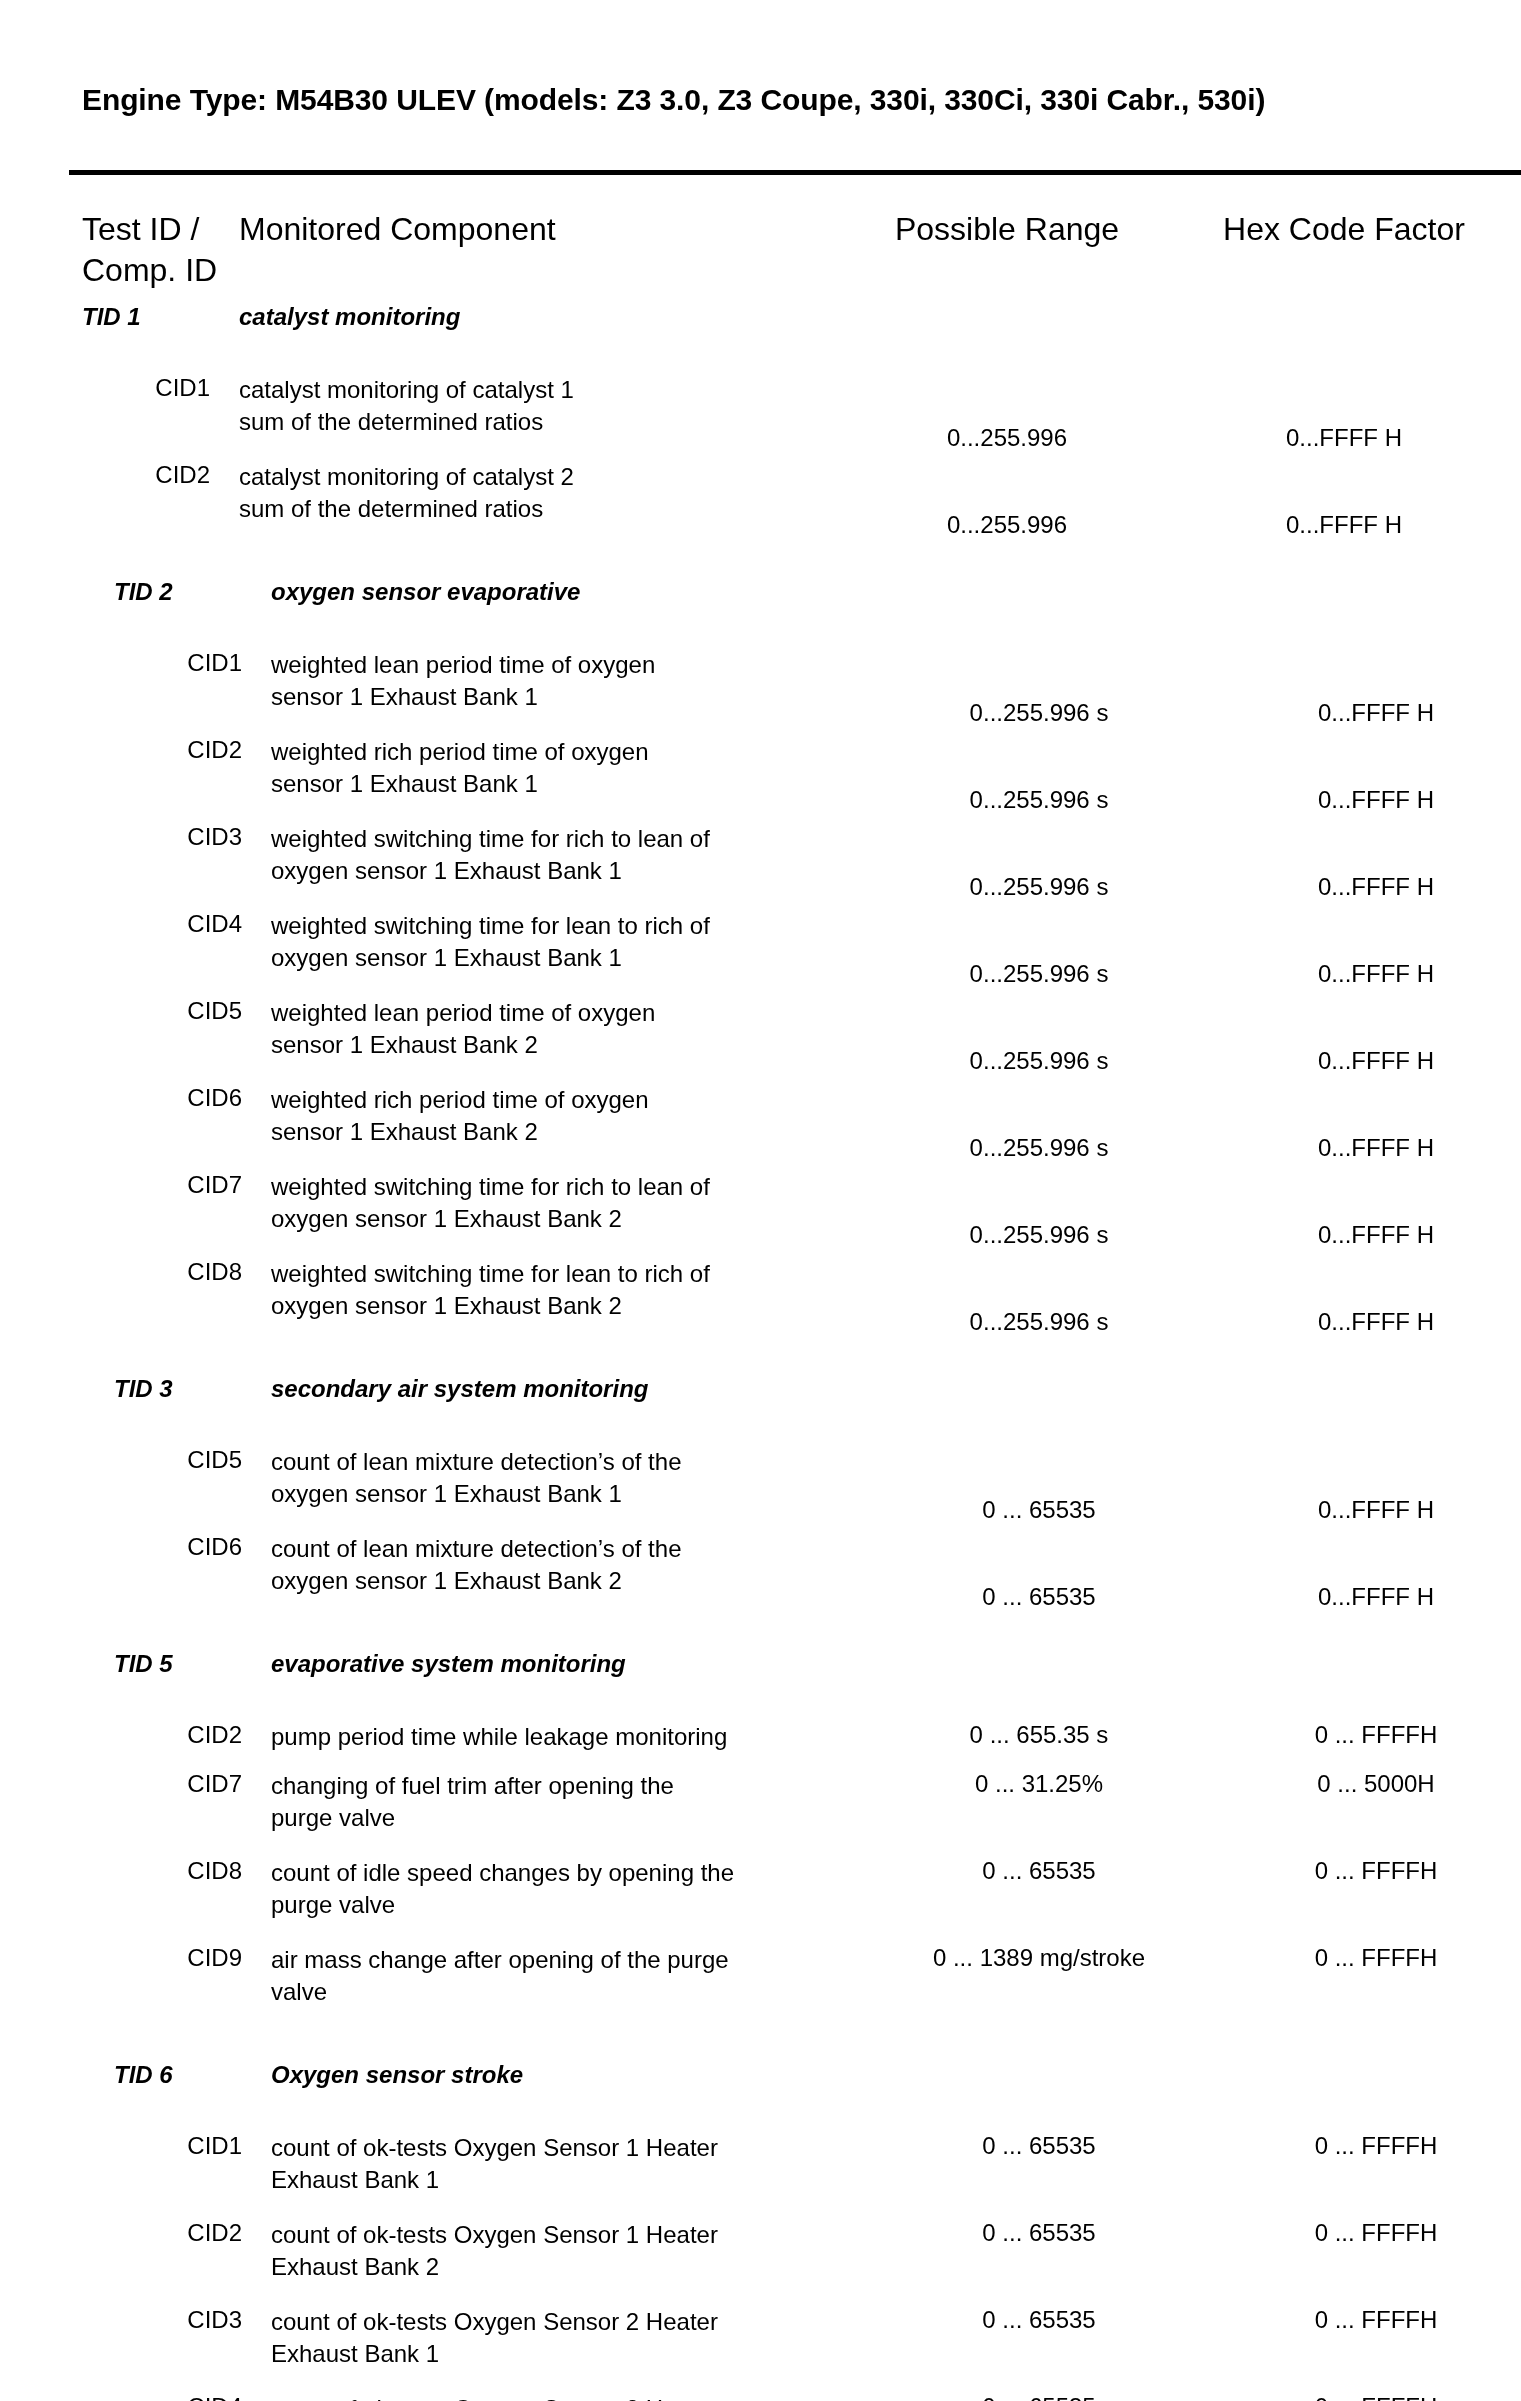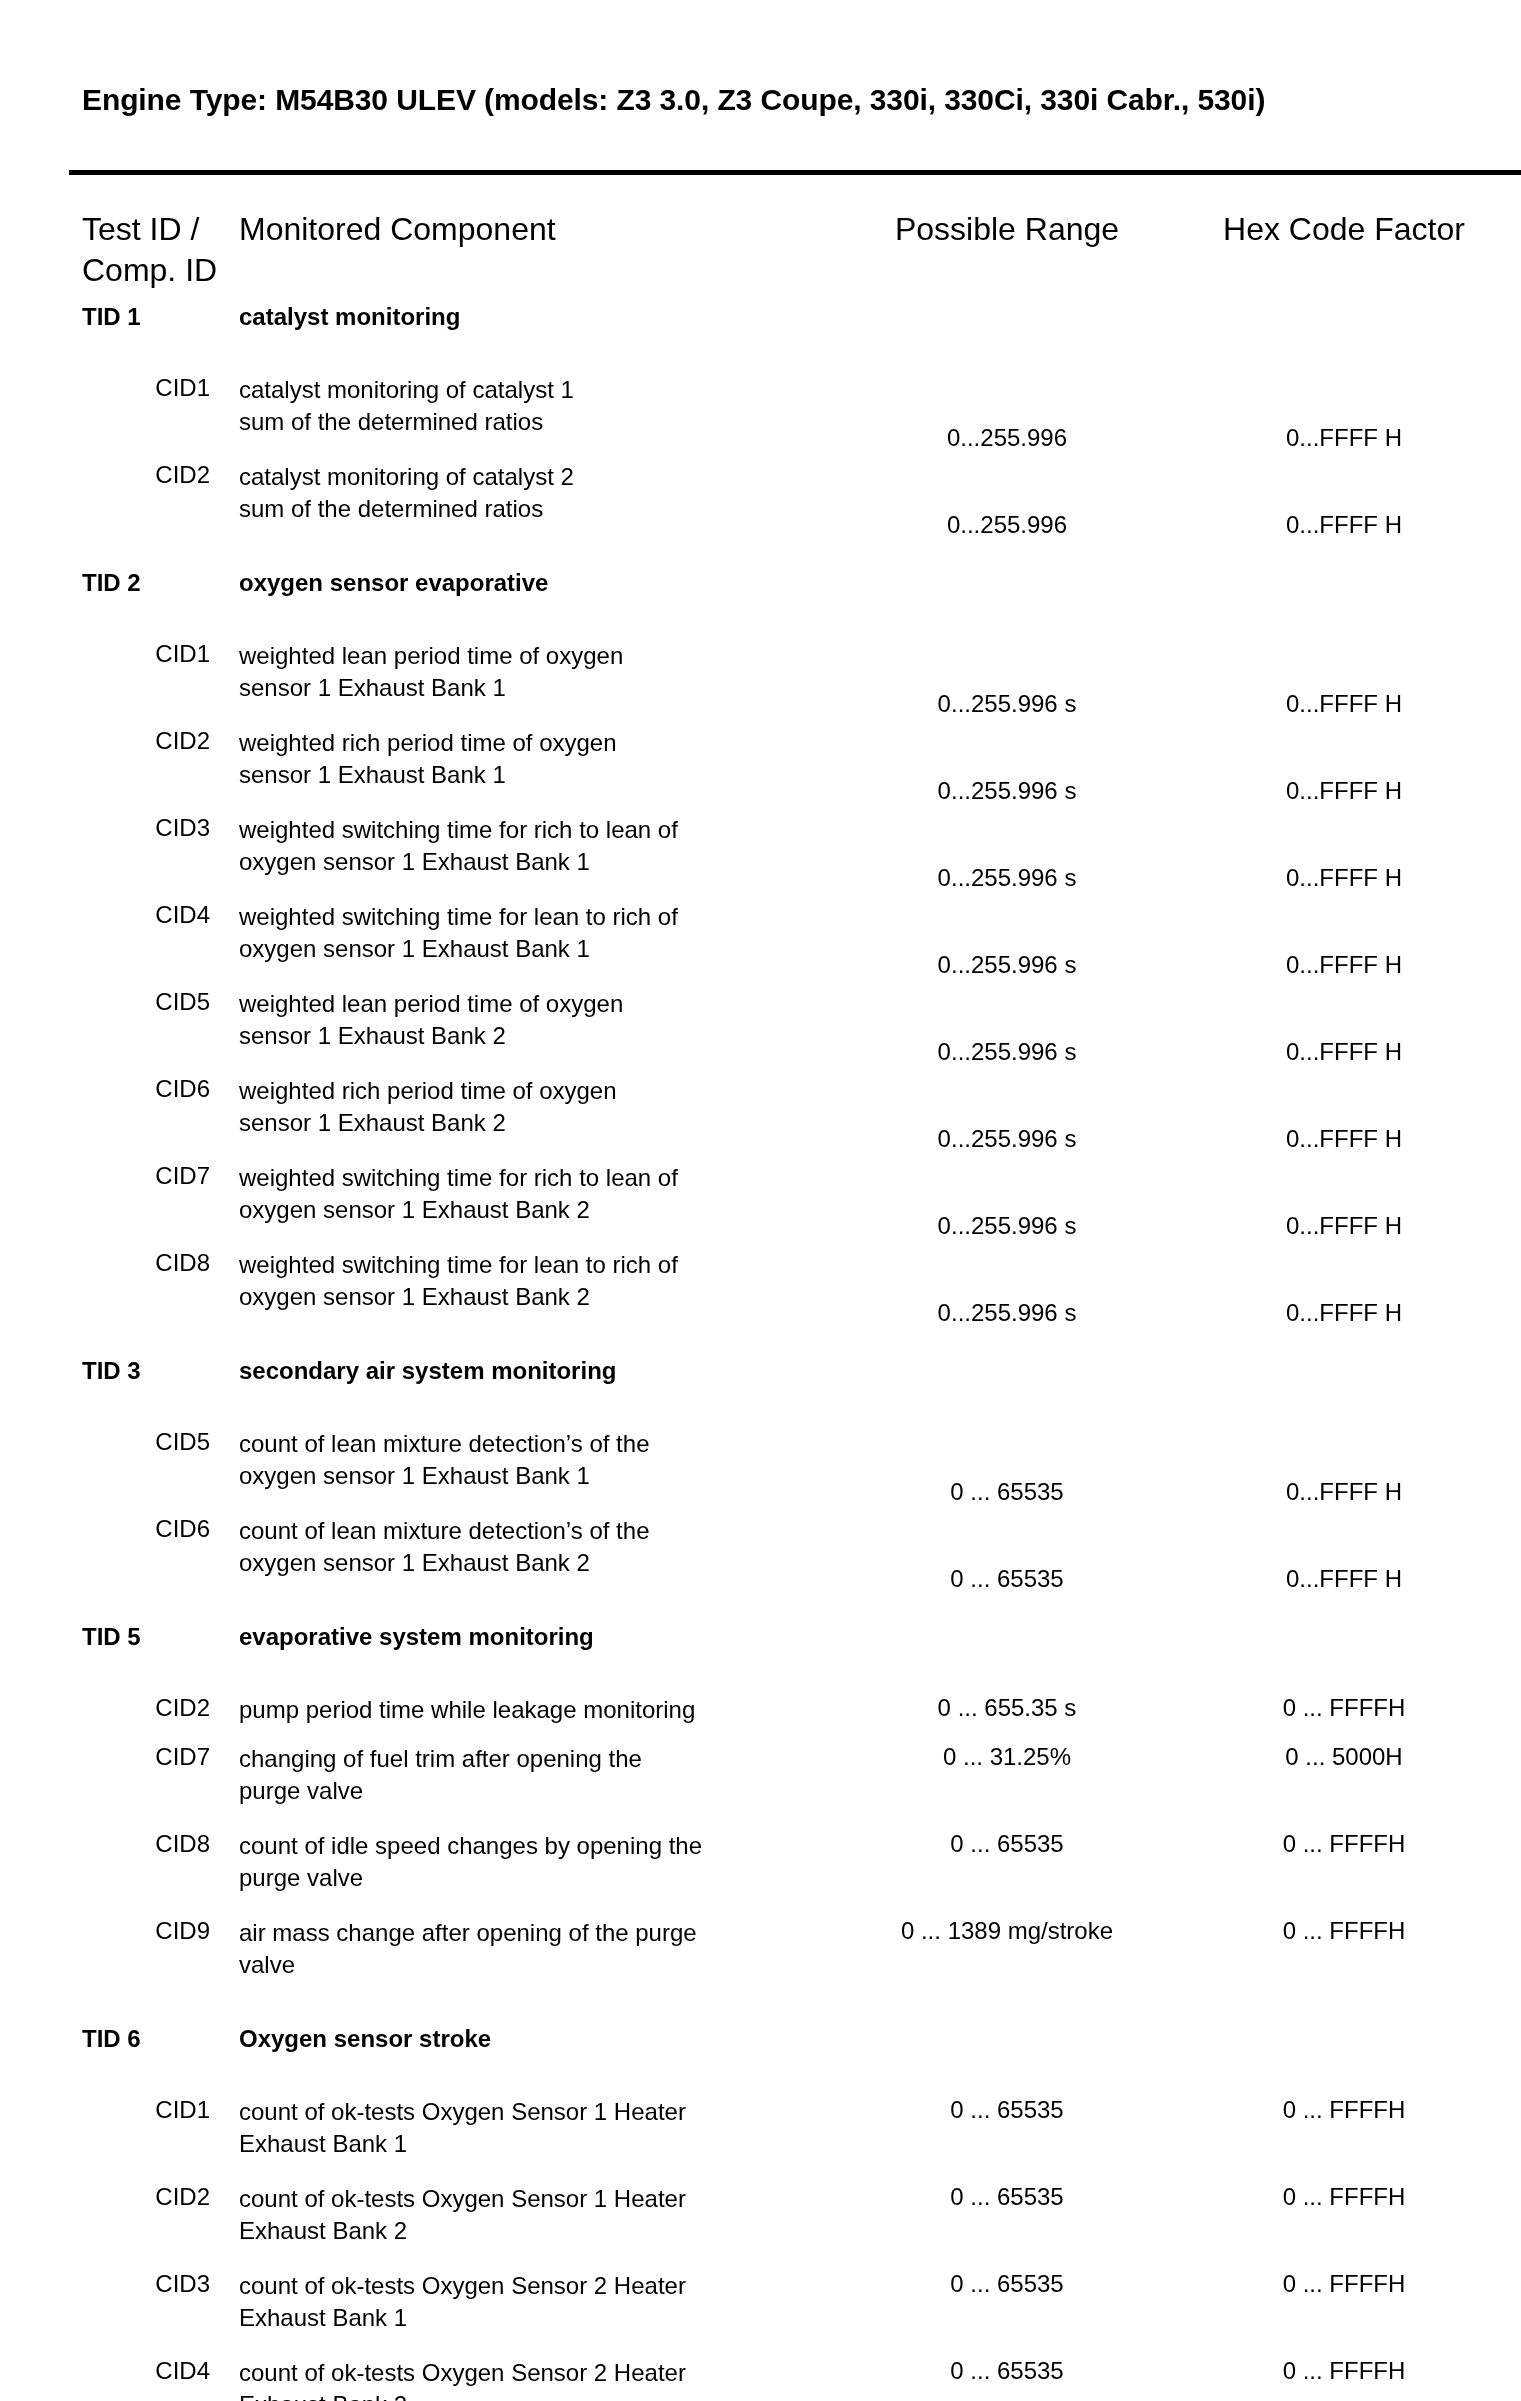--- a/index.html
+++ b/index.html
@@ -146,22 +146,22 @@
     text-align: center;
   }
   
   .values-second .cid-range,
   .values-second .cid-hex { top: 50px; }
   .values-first .cid-range,
   .values-first .cid-hex  { top: 0; }
 
   
   .tid-group { margin-bottom: 0; }
-  .tid-group + .tid-group { margin-top: 21px; }
-  .tid-head { margin-bottom: 16px; }
+  .tid-group + .tid-group { margin-top: 30px; padding-left: 32px; }
+  .tid-head { margin-bottom: 16px; font-style: italic; }
 </style>
 </head>
 <body>
 
 <div class="page">
 
   <div class="doc-title">Engine Type: M54B30 ULEV (models: Z3 3.0, Z3 Coupe, 330i, 330Ci, 330i Cabr., 530i)</div>
 
   <div class="title-rule"></div>
 

